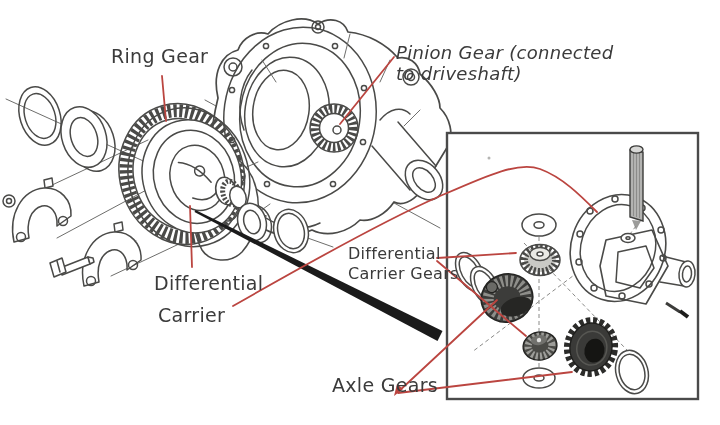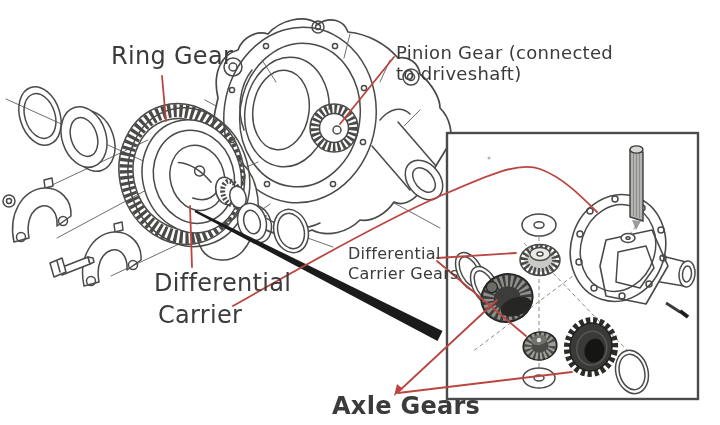--- a/index.html
+++ b/index.html
@@ -23,22 +23,22 @@
   .dash{stroke:#8a8a88;stroke-width:1;fill:none;stroke-dasharray:4 3;}
   .red{stroke:var(--annotation-red);stroke-width:1.8;fill:none;stroke-linecap:round;}
   .redfill{fill:var(--annotation-red);stroke:none;}
   .wedge{fill:var(--highlight-black);stroke:none;}
   .inset-frame{fill:#ffffff;stroke:var(--inset-border);stroke-width:2.4;}
   
   .label{
     position:absolute;color:var(--label-text);letter-spacing:.3px;
     white-space:nowrap;line-height:22px;user-select:none;
   }
-  .lab-19{font-size:24px;}
-  .lab-18{font-size:18px;line-height:21px;}
+  .lab-19{font-size:19px;}
+  .lab-18{font-size:18px;line-height:21px;font-style:italic;}
   .lab-16{font-size:16px;line-height:20px;}
 </style>
 </head>
 <body>
 
 <div id="figure">
 
   <svg id="diagram-svg" width="720" height="425" viewBox="0 0 720 425" xmlns="http://www.w3.org/2000/svg">
 
     <g>
@@ -297,14 +297,14 @@
   <div class="label lab-19" style="left:154px;top:271px;line-height:24px;">
     <div>Differential</div>
     <div style="margin-left:4px;margin-top:8px;">Carrier</div>
   </div>
 
   <div class="label lab-16" style="left:348px;top:244px;">
     <div>Differential</div>
     <div>Carrier Gears</div>
   </div>
 
-  <div class="label lab-19" style="left:332px;top:395px;font-weight:bold;">Axle Gears</div>
+  <div class="label lab-19" style="left:332px;top:374px;">Axle Gears</div>
 </div>
 
 </body></html>

